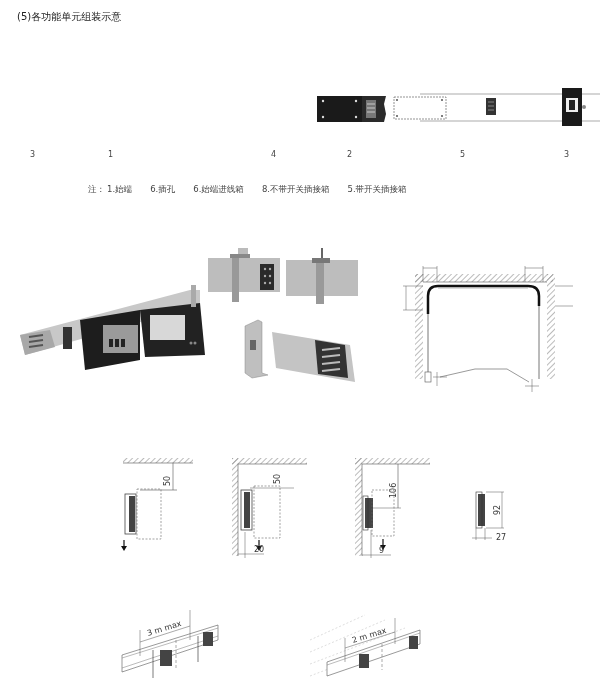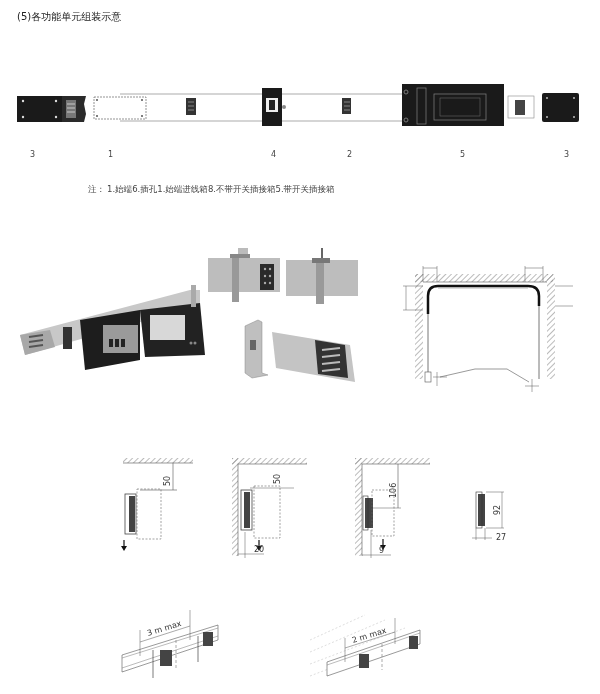--- a/index.html
+++ b/index.html
@@ -1,22 +1,22 @@
 <!DOCTYPE html>
 <html><head>
 <meta charset="utf-8">
 <style>
   html, body { margin:0; padding:0; background:#ffffff; }
   body { width:600px; height:694px; position:relative; overflow:hidden;
          font-family:"DejaVu Sans", "Liberation Sans", sans-serif; color:#333; }
-  .abs { position:absolute; }
+  .abs { position:absolute;text-align:center; }
   .title { left:17px; top:10px; font-size:10px; color:#222; }
   .num { font-size:8px; color:#444; }
   .note { left:88px; top:184px; font-size:8.5px; color:#444; white-space:nowrap; }
-  .note span { }
+  .note span { margin-right:18px; }
   svg { position:absolute; overflow:visible; }
   .dimtxt { font-family:"DejaVu Sans", sans-serif; font-size:8px; fill:#333; }
 </style>
 </head>
 <body>
 
 <div class="abs title">(5)各功能单元组装示意</div>
 
 <div class="abs" style="left:0;top:80px;width:600px;height:60px;">
   <svg width="600" height="60">
@@ -75,21 +75,21 @@
 </div>
 
 <div class="abs num" style="left:30px;top:150px;">3</div>
 <div class="abs num" style="left:108px;top:150px;">1</div>
 <div class="abs num" style="left:271px;top:150px;">4</div>
 <div class="abs num" style="left:347px;top:150px;">2</div>
 <div class="abs num" style="left:460px;top:150px;">5</div>
 <div class="abs num" style="left:564px;top:150px;">3</div>
 
 <div class="abs note">
-  <span style="margin-right:2px;">注：</span><span>1.始端</span><span>6.插孔</span><span>1.始端进线箱</span><span>8.不带开关插接箱</span><span>5.带开关插接箱</span>
+  <span style="margin-right:2px;">注：</span><span>1.始端</span><span>6.插孔</span><span>6.始端进线箱</span><span>8.不带开关插接箱</span><span>5.带开关插接箱</span>
 </div>
 
 <svg style="left:15px;top:285px;" width="190" height="90">
   <polygon points="5,50 175,5 185,5 185,20 10,70" fill="#c8c8c8"></polygon>
   <polygon points="5,50 10,70 40,62 35,45" fill="#a8a8a8"></polygon>
   <line x1="14" y1="52" x2="28" y2="50" stroke="#555" stroke-width="2"></line>
   <line x1="14" y1="57" x2="28" y2="55" stroke="#555" stroke-width="2"></line>
   <line x1="14" y1="62" x2="28" y2="60" stroke="#555" stroke-width="2"></line>
   <rect x="48" y="42" width="9" height="22" fill="#333"></rect>
   <polygon points="65,35 125,25 125,75 70,85" fill="#1d1d1d"></polygon>

